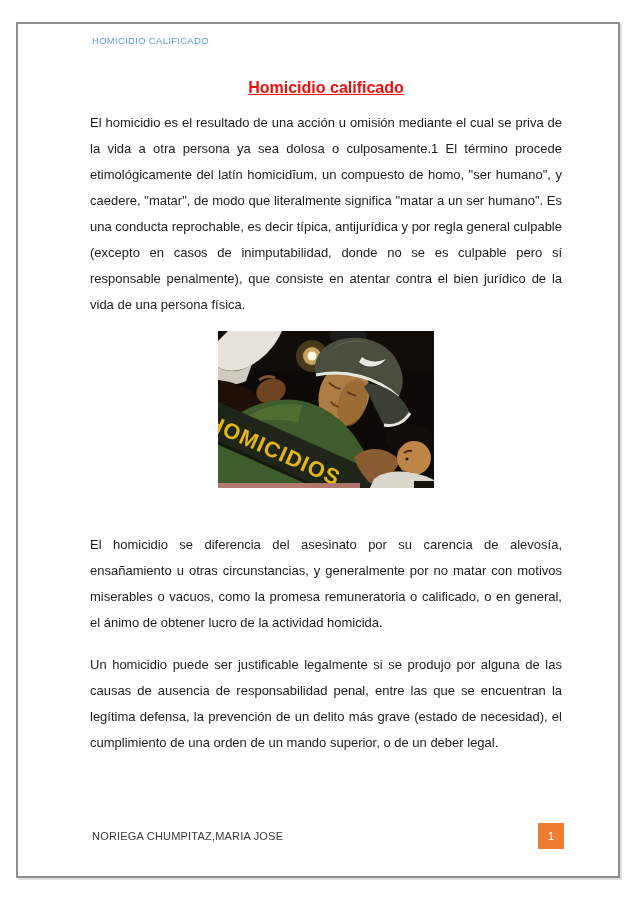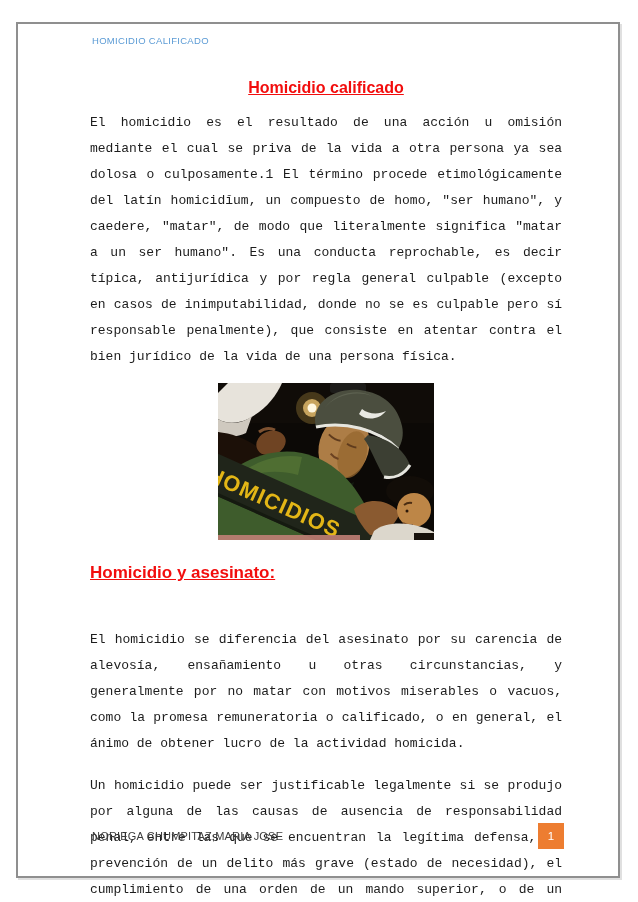--- a/index.html
+++ b/index.html
@@ -40,21 +40,21 @@
     font-family: "Liberation Sans", sans-serif;
     font-size: 16px;
     font-weight: bold;
     color: #f20d0d;
     text-decoration: underline;
     line-height: 20px;
   }
 
   .body-text {
     margin: 12px 0 0 0;
-    font-family: Liberation Mono, monospace;
+    font-family: Liberation Sans, sans-serif;
     font-size: 13px;
     line-height: 26px;
     text-align: justify;
     color: #1c1c1c;
   }
 
   .photo-row { margin-top: 13px; text-align: center; line-height: 0; }
   .photo {
     display: inline-block;
     width: 216px; height: 157px;
@@ -173,21 +173,20 @@
             <path d="M185,140 q5,3 10,2" stroke="#6b4121" stroke-width="2" fill="none"></path>
 
             <path d="M156,148 C170,137 196,139 216,149 L216,157 L152,157 Z" fill="#dcd7cc"></path>
             <rect x="196" y="150" width="20" height="7" fill="#17110b"></rect>
 
             <rect x="0" y="152" width="142" height="5" fill="#c08076" opacity="0.9"></rect>
           </svg>
         </div>
       </div>
 
-      <h2 class="section-heading">Homicidio y asesinato:</h2>
 
       <p class="body-text para2">El homicidio se diferencia del asesinato por su carencia de alevosía, ensañamiento u otras circunstancias, y generalmente por no matar con motivos miserables o vacuos, como la promesa remuneratoria o calificado, o en general, el ánimo de obtener lucro de la actividad homicida.</p>
 
       <p class="body-text para3">Un homicidio puede ser justificable legalmente si se produjo por alguna de las causas de ausencia de responsabilidad penal, entre las que se encuentran la legítima defensa, la prevención de un delito más grave (estado de necesidad), el cumplimiento de una orden de un mando superior, o de un deber legal.</p>
 
     </div>
 
     <div class="footer">
       <span class="footer-author">NORIEGA CHUMPITAZ,MARIA JOSE</span>
       <span class="page-number-box">

